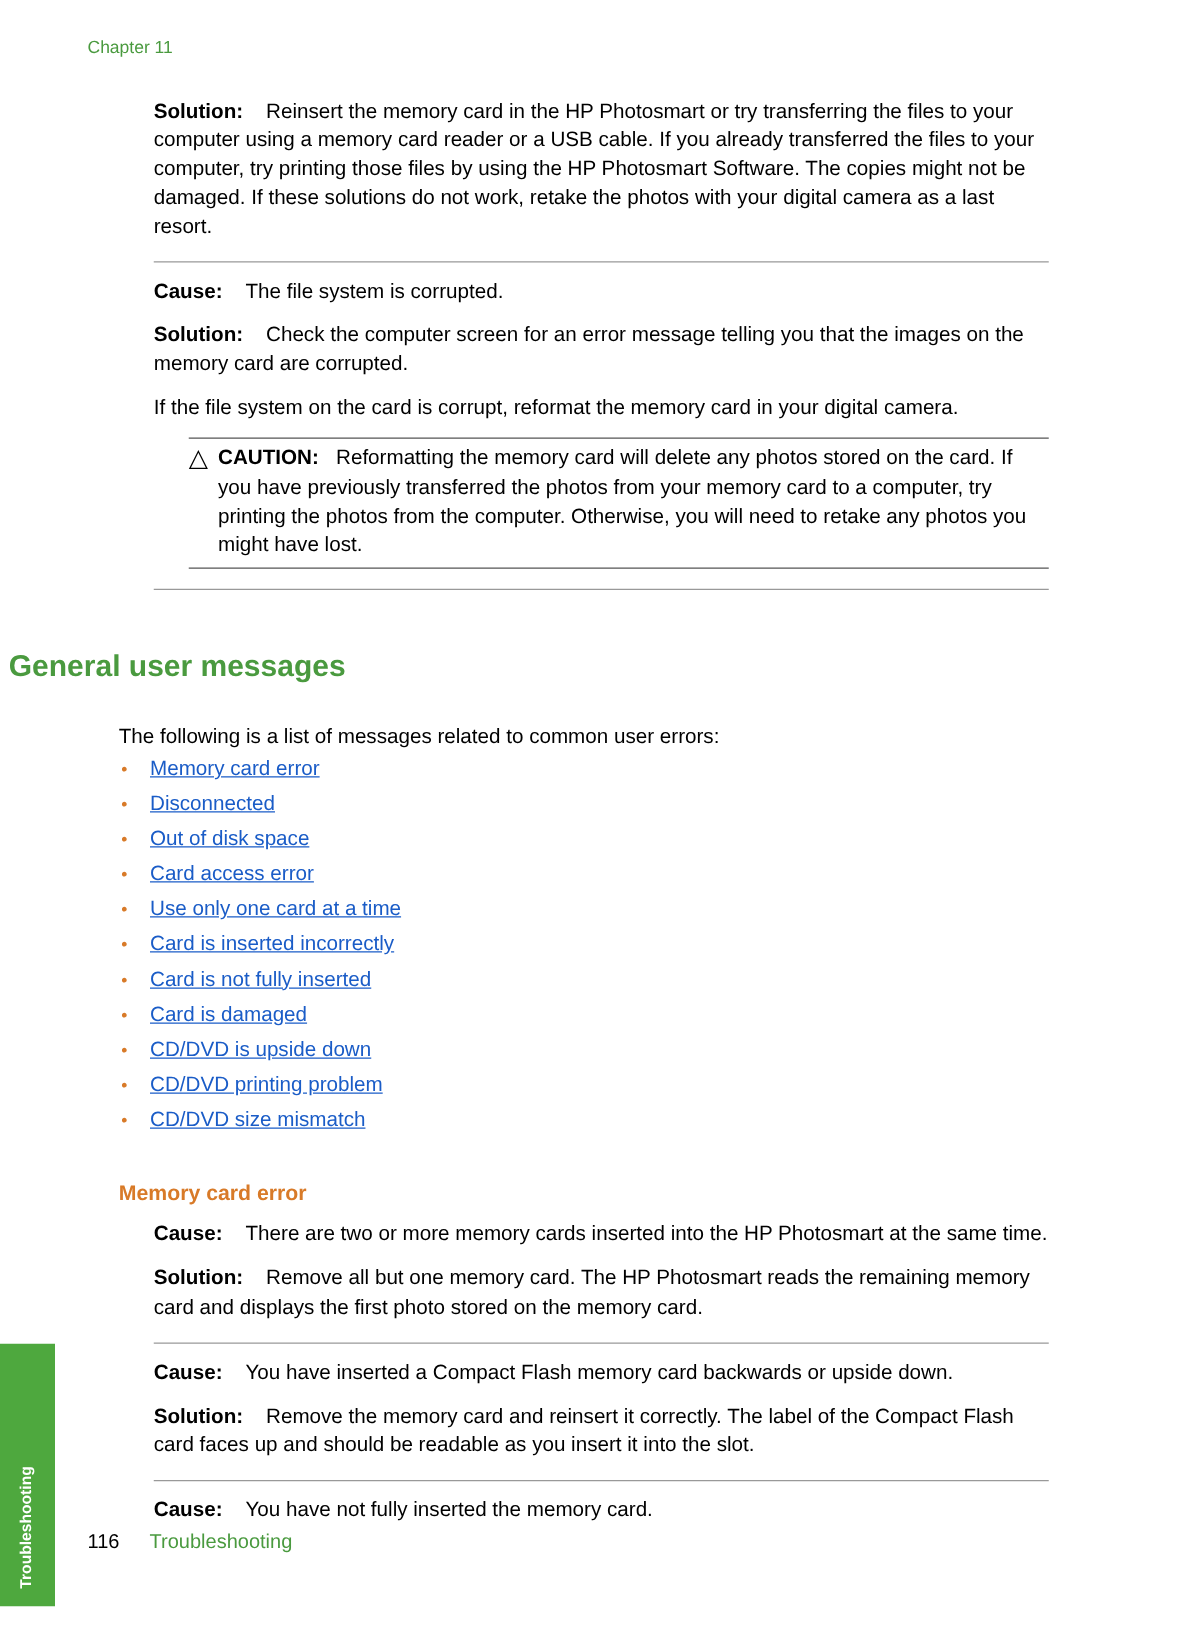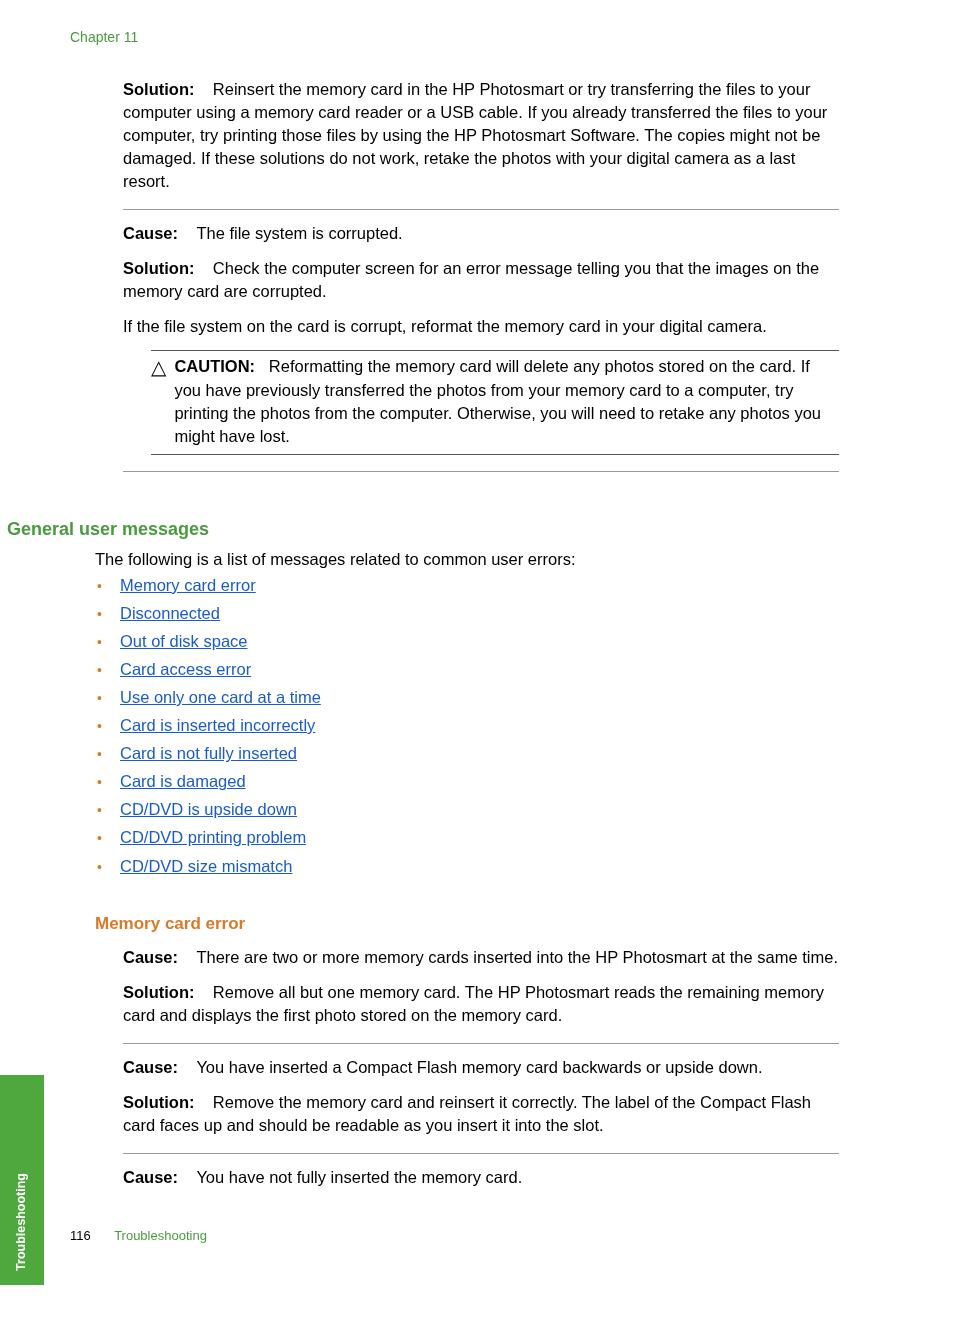--- a/index.html
+++ b/index.html
@@ -59,24 +59,24 @@
       flex-shrink: 0;
     }
     .caution-text {
       flex: 1;
     }
     .caution-label {
       font-weight: bold;
     }
     .section-heading {
       color: #4a9a3f;
-      font-size: 18px;
+      font-size: 24px;
       font-weight: bold;
       margin-top: 45px;
-      margin-bottom: 6px;
+      margin-bottom: 28px;
       margin-left: -88px;
     }
     .sub-heading {
       color: #d87a28;
       font-size: 17px;
       font-weight: bold;
       margin-top: 32px;
       margin-bottom: 10px;
     }
     .intro-text {
@@ -118,21 +118,21 @@
       writing-mode: vertical-rl;
       transform: rotate(180deg);
       color: #fff;
       font-size: 12.5px;
       font-weight: bold;
     }
     .footer {
       position: absolute;
       bottom: 76px;
       left: 70px;
-      font-size: 13px;
+      font-size: 16px;
     }
     .page-num {
       color: #000;
       margin-right: 20px;
     }
     .footer-title {
       color: #4a9a3f;
     }
   </style>
 </head>

